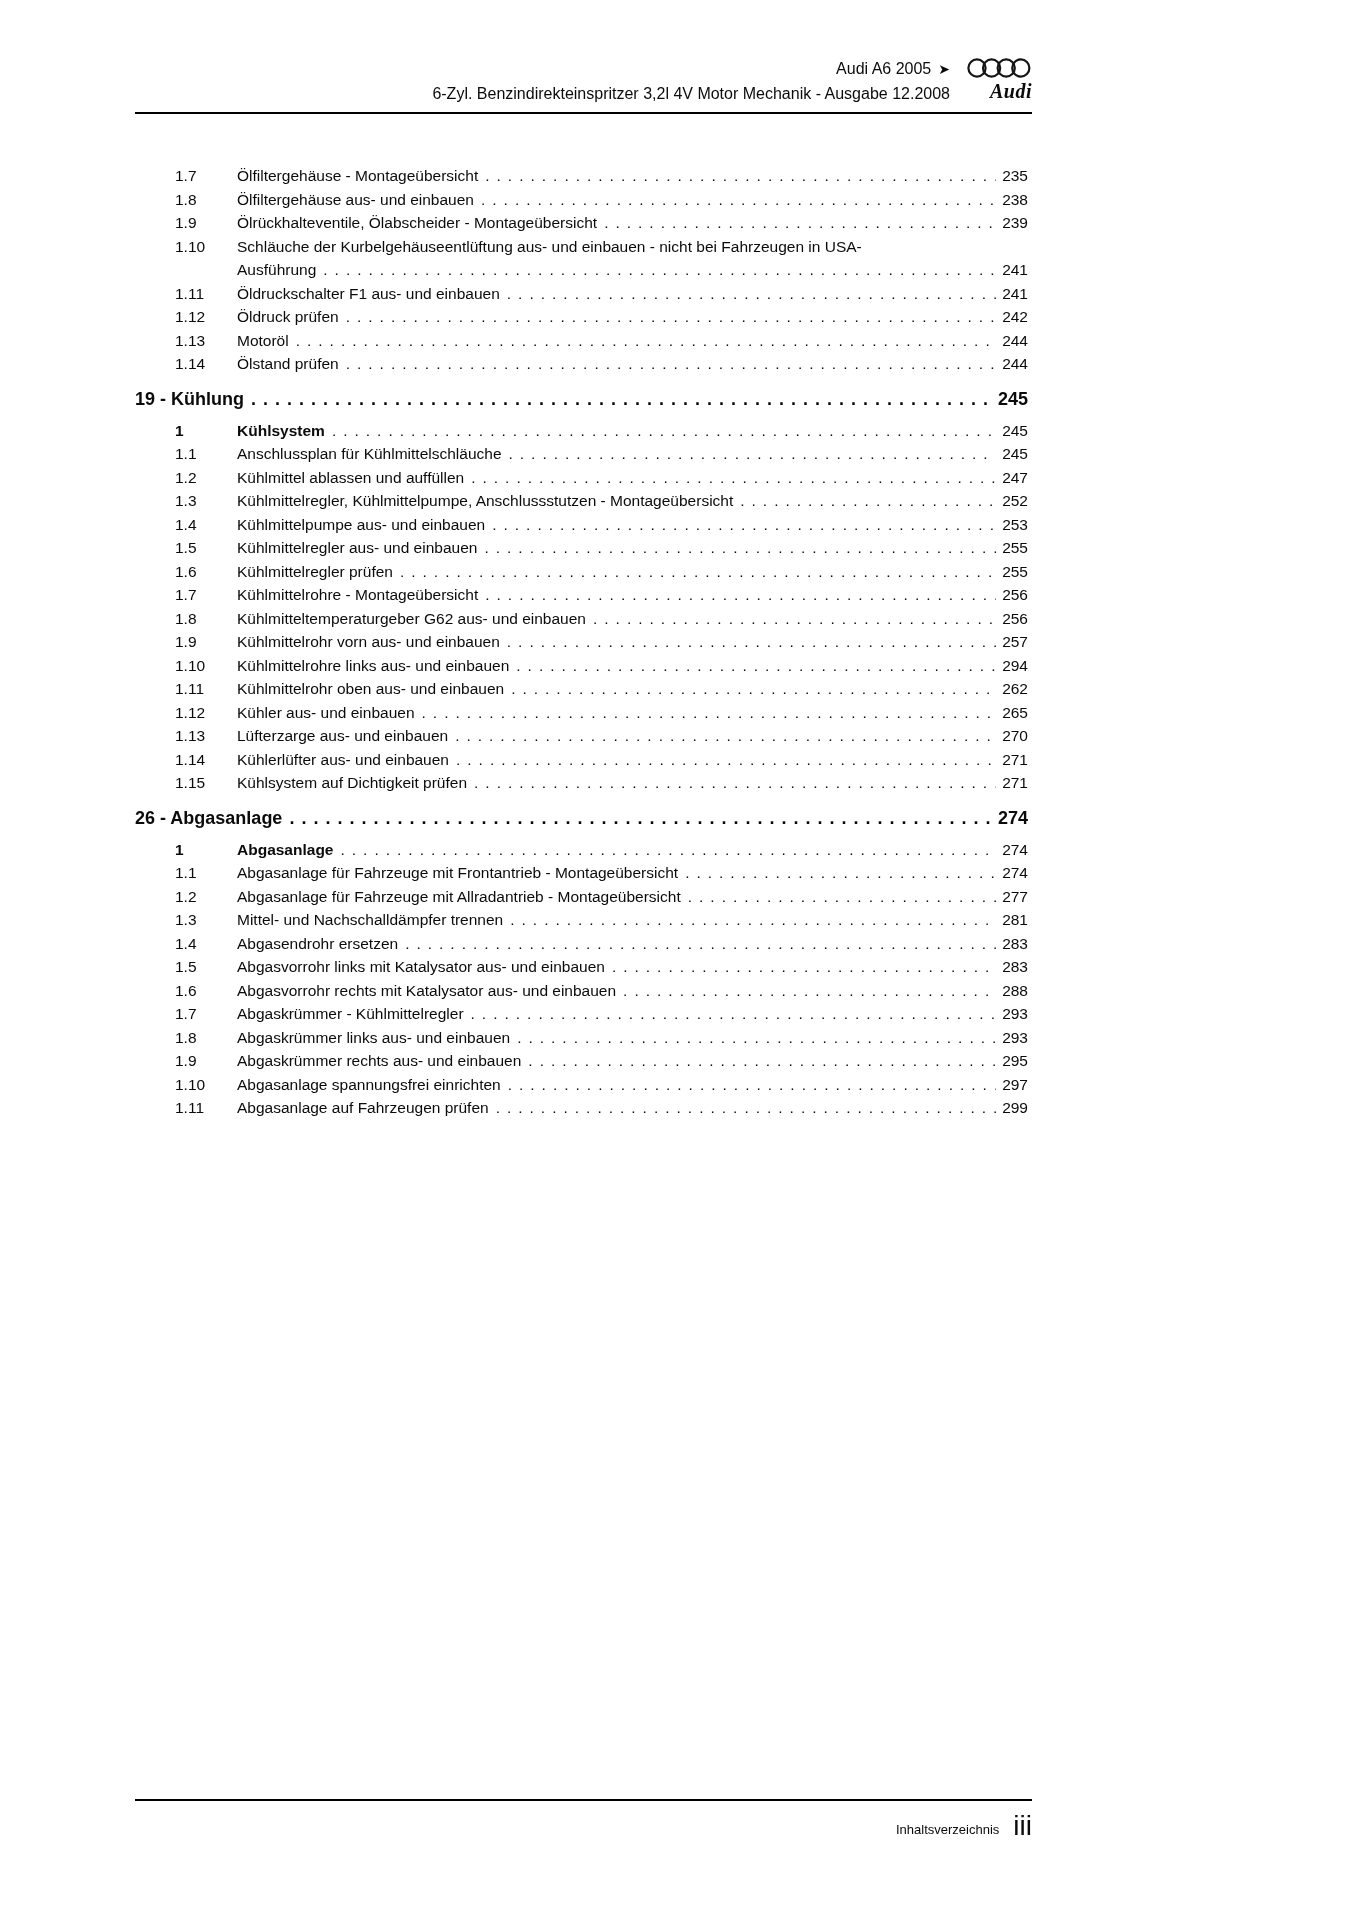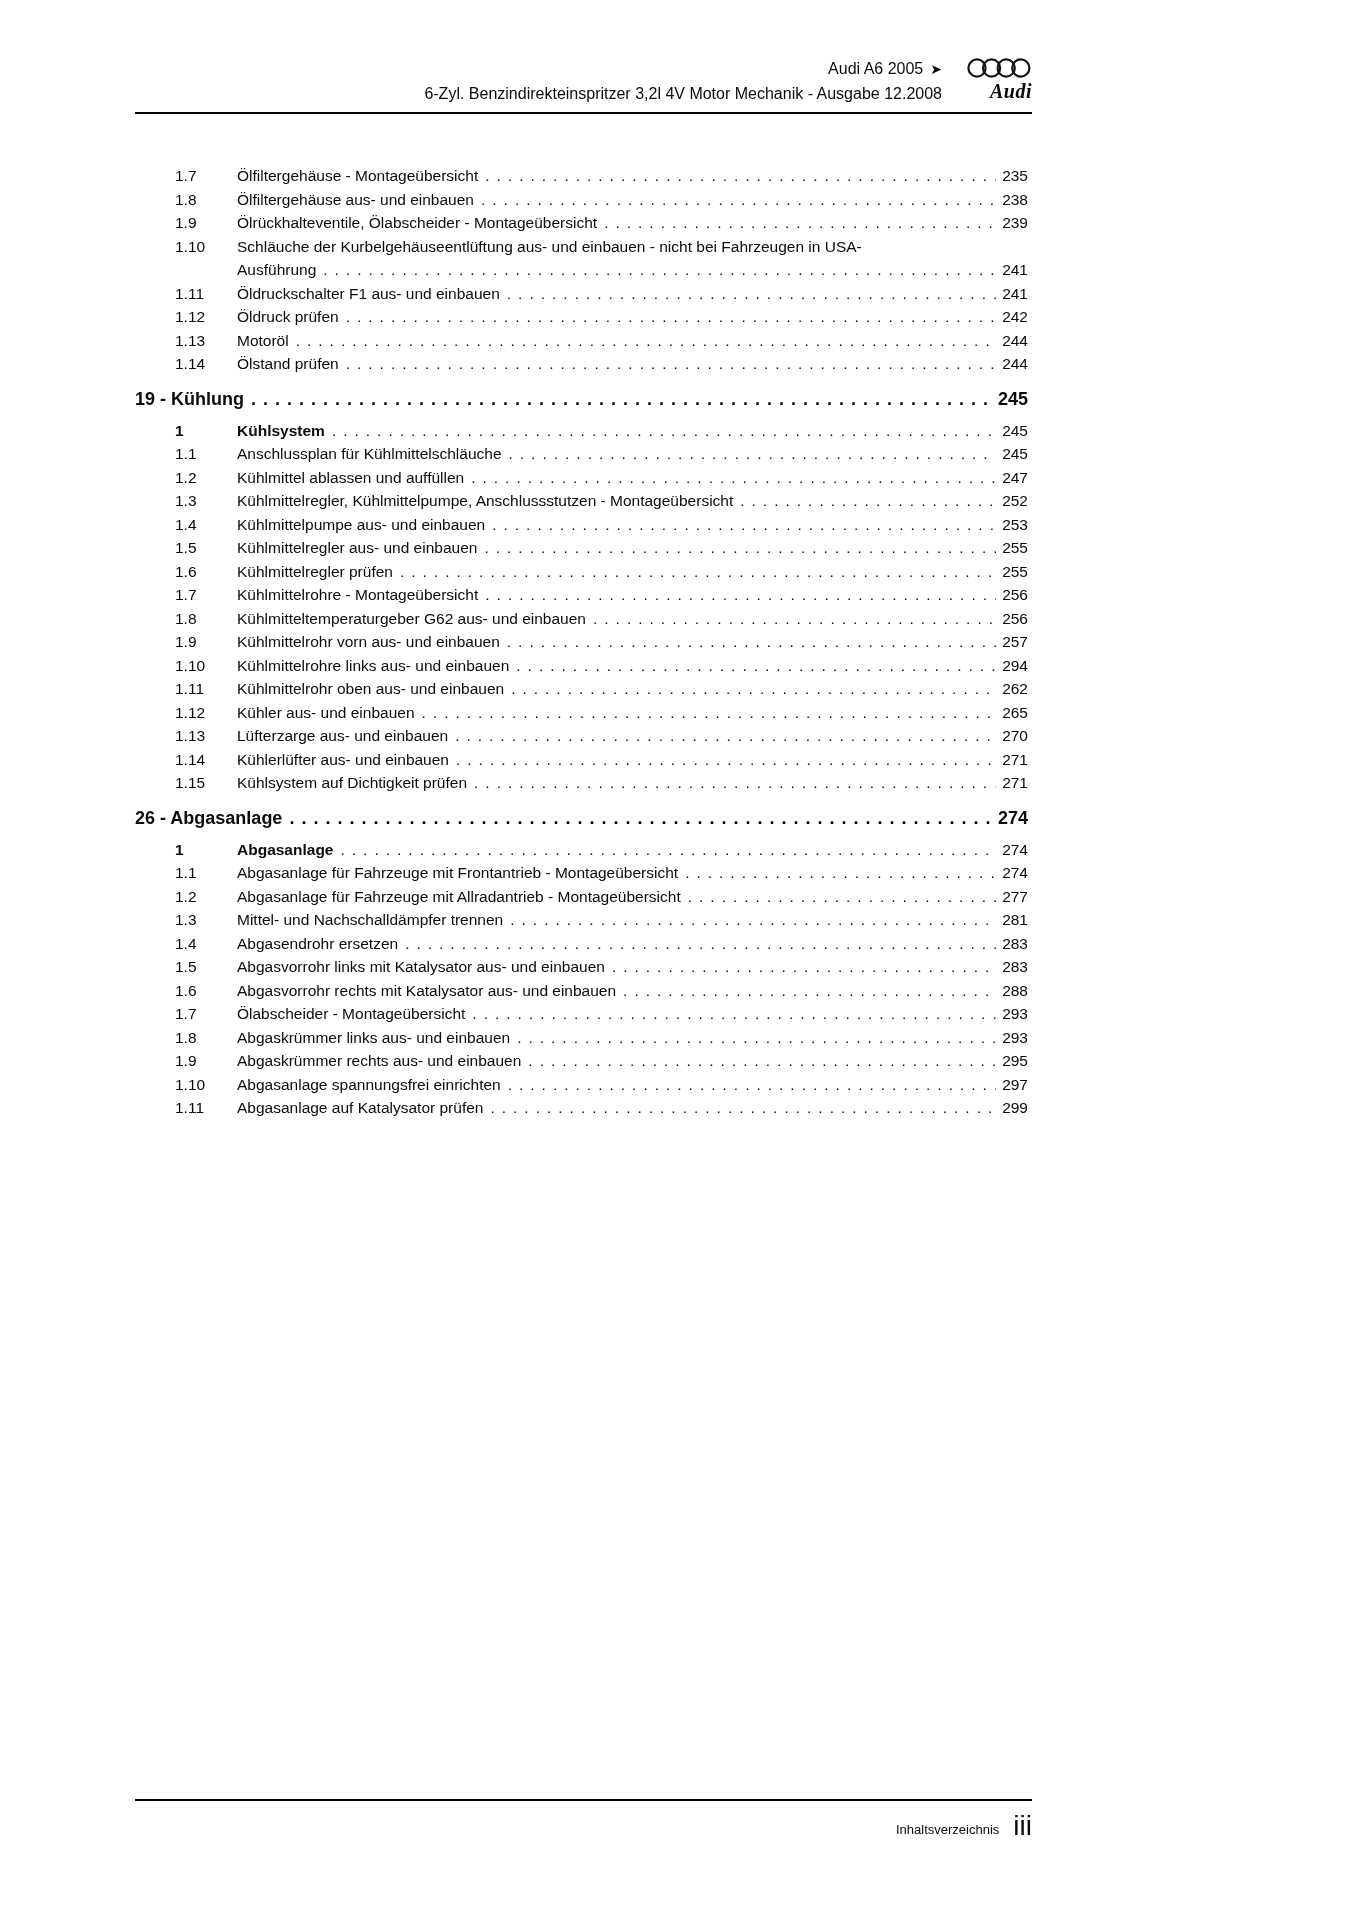--- a/index.html
+++ b/index.html
@@ -3,21 +3,21 @@
 <meta charset="utf-8">
 <style>
   html,body{margin:0;padding:0;}
   body{
     width:1357px;height:1920px;background:#ffffff;color:#0b0b0b;
     font-family:"Liberation Sans", sans-serif;
   }
   .page{position:relative;width:1357px;height:1920px;overflow:hidden;background:#fff;}
 
   
-  .header{display:flex;justify-content:flex-end;align-items:flex-start;column-gap:24px;margin:56px 0 0 135px;width:897px;}
+  .header{display:flex;justify-content:flex-end;align-items:flex-start;column-gap:16px;margin:56px 0 0 135px;width:897px;}
   .header-text{text-align:right;font-size:16px;line-height:22px;padding-top:2px;}
   .h-line1{white-space:nowrap;}
   .arrow{margin-left:7px;font-size:14px;}
   .h-line2{margin-top:3px;}
   .header-logo{display:flex;flex-direction:column;align-items:flex-end;row-gap:1px;}
   .rings{width:66px;height:24px;display:block;}
   .rings circle{fill:none;stroke:#151515;stroke-width:2.2;}
   .audi-word{font-family:Liberation Serif, serif;font-style:italic;font-weight:700;font-size:20px;line-height:20px;letter-spacing:.5px;}
   .rule{height:2px;background:#000;width:897px;margin-left:135px;}
   .header-rule{margin-top:7px;}
@@ -392,21 +392,21 @@
               <span class="entry-title">Abgasvorrohr rechts mit Katalysator aus- und einbauen</span>
               <span class="dots"></span>
               <span class="page-num">288</span>
             </div>
           </div>
         </div>
         <div class="toc-entry">
           <span class="num">1.7</span>
           <div class="entry-body">
             <div class="lastline">
-              <span class="entry-title">Ölabscheider - Montageübersicht</span>
+              <span class="entry-title">Abgaskrümmer - Kühlmittelregler</span>
               <span class="dots"></span>
               <span class="page-num">293</span>
             </div>
           </div>
         </div>
         <div class="toc-entry">
           <span class="num">1.8</span>
           <div class="entry-body">
             <div class="lastline">
               <span class="entry-title">Abgaskrümmer links aus- und einbauen</span>
@@ -432,21 +432,21 @@
               <span class="entry-title">Abgasanlage spannungsfrei einrichten</span>
               <span class="dots"></span>
               <span class="page-num">297</span>
             </div>
           </div>
         </div>
         <div class="toc-entry">
           <span class="num">1.11</span>
           <div class="entry-body">
             <div class="lastline">
-              <span class="entry-title">Abgasanlage auf Katalysator prüfen</span>
+              <span class="entry-title">Abgasanlage auf Fahrzeugen prüfen</span>
               <span class="dots"></span>
               <span class="page-num">299</span>
             </div>
           </div>
         </div>
       </div>
     </div>
 
   <div class="footer-area">
     <div class="rule"></div>

